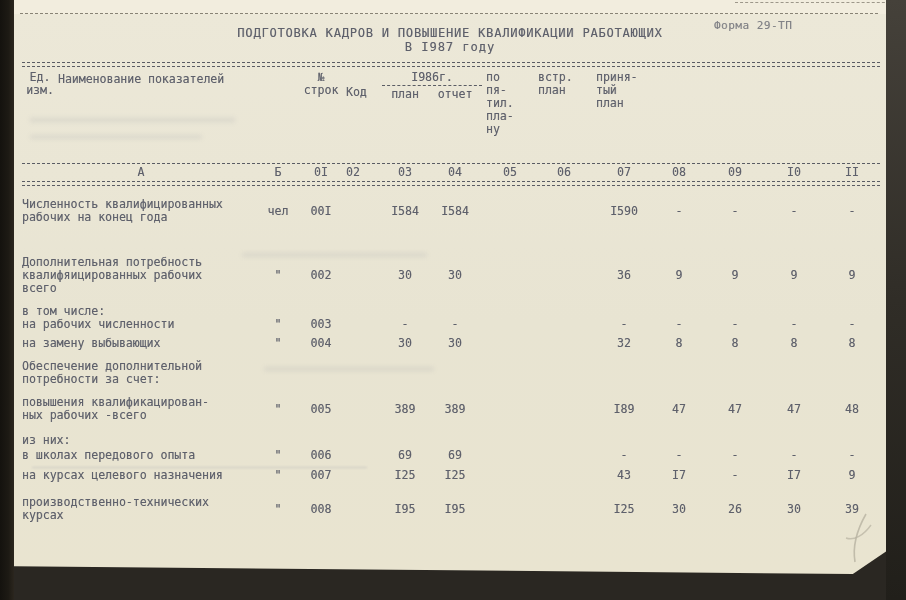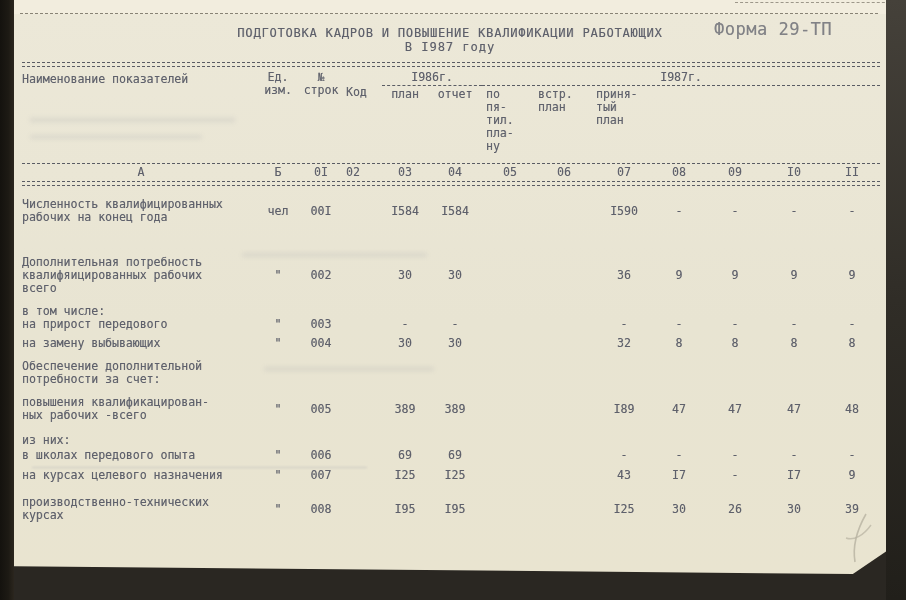--- a/index.html
+++ b/index.html
@@ -20,21 +20,21 @@
   .left-binding{position:absolute;left:0;top:0;width:14px;height:600px;
     background:linear-gradient(90deg,#14120e 0%,#1d1a14 60%,#2b261e 100%);}
   .right-edge{position:absolute;left:886px;top:0;width:20px;height:600px;
     background:linear-gradient(180deg,#45413a 0%,#302d27 50%,#211f1a 100%);}
 
   .seam{position:absolute;left:20px;top:13px;width:858px;border-top:1px dashed #6e695c;opacity:.8;}
   .seam2{position:absolute;left:735px;top:2px;width:160px;border-top:1px dashed #7a7467;opacity:.7;}
 
   
   .ink{color:#5e606b;text-shadow:0.3px 0.3px 0.5px rgba(94,96,107,0.45);}
-  .form-label{position:absolute;left:700px;top:5px;font-size:17px;letter-spacing:.5px;opacity:.75;}
+  .form-label{position:absolute;left:700px;top:5px;font-size:11px;letter-spacing:.5px;opacity:.75;}
   .title{position:absolute;left:0;top:12px;width:100%;text-align:center;font-size:12px;letter-spacing:.8px;line-height:14px;}
   .title .l2{letter-spacing:1px;}
 
   
   .table{position:absolute;left:8px;top:48px;width:858px;font-size:11.5px;line-height:13px;}
   .dline{height:3px;border-top:1px dashed #5a5c64;border-bottom:1px dashed #5a5c64;}
   .sline{border-top:1px dashed #5a5c64;}
 
   .cell{flex:0 0 auto;white-space:pre-line;}
   .c-label{width:238px;}
@@ -91,35 +91,34 @@
     <div class="ghost" style="left:16px;top:118px;width:172px;height:10px;"></div>
     <div class="ghost" style="left:228px;top:236px;width:185px;height:10px;"></div>
     <div class="ghost" style="left:250px;top:350px;width:170px;height:10px;"></div>
     <div class="ghost-line" style="left:18px;top:453px;width:335px;"></div>
 
     <div class="table ink">
 
       <div class="dline"></div>
 
       <div class="hdr">
-        <div class="cell c-label">Наименование показателей</div>
         <div class="cell c-unit">Ед.
 изм.</div>
+        <div class="cell c-label">Наименование показателей</div>
         <div class="cell c-num">№
 строк</div>
         <div class="cell c-code">Код</div>
         <div class="grp86">
           <div class="grp-title">I986г.</div>
           <div class="grp-row">
             <div class="cell c-plan">план</div>
             <div class="cell c-otchet">отчет</div>
           </div>
         </div>
         <div class="grp87">
-          <div class="grp-title">I987г.</div>
           <div class="grp-row">
             <div class="cell c-pyatil">по
 пя-
 тил.
 пла-
 ну</div>
             <div class="cell c-vstr">встр.
 план</div>
             <div class="cell c-prinyat">приня-
 тый
@@ -181,21 +180,21 @@
         <div class="cell c-q2">9</div>
         <div class="cell c-q3">9</div>
         <div class="cell c-q4">9</div>
       </div>
 
       <div class="srow" style="margin-top:10px;">
         <div class="cell c-label">в том числе:</div>
       </div>
 
       <div class="drow" style="margin-top:0px;">
-        <div class="cell c-label">на прирост передового</div>
+        <div class="cell c-label">на рабочих численности</div>
         <div class="cell c-unit">"</div>
         <div class="cell c-num">003</div>
         <div class="cell c-code"></div>
         <div class="cell c-plan">-</div>
         <div class="cell c-otchet">-</div>
         <div class="cell c-pyatil"></div>
         <div class="cell c-vstr"></div>
         <div class="cell c-prinyat" style="text-align:center;">-</div>
         <div class="cell c-q1">-</div>
         <div class="cell c-q2">-</div>

